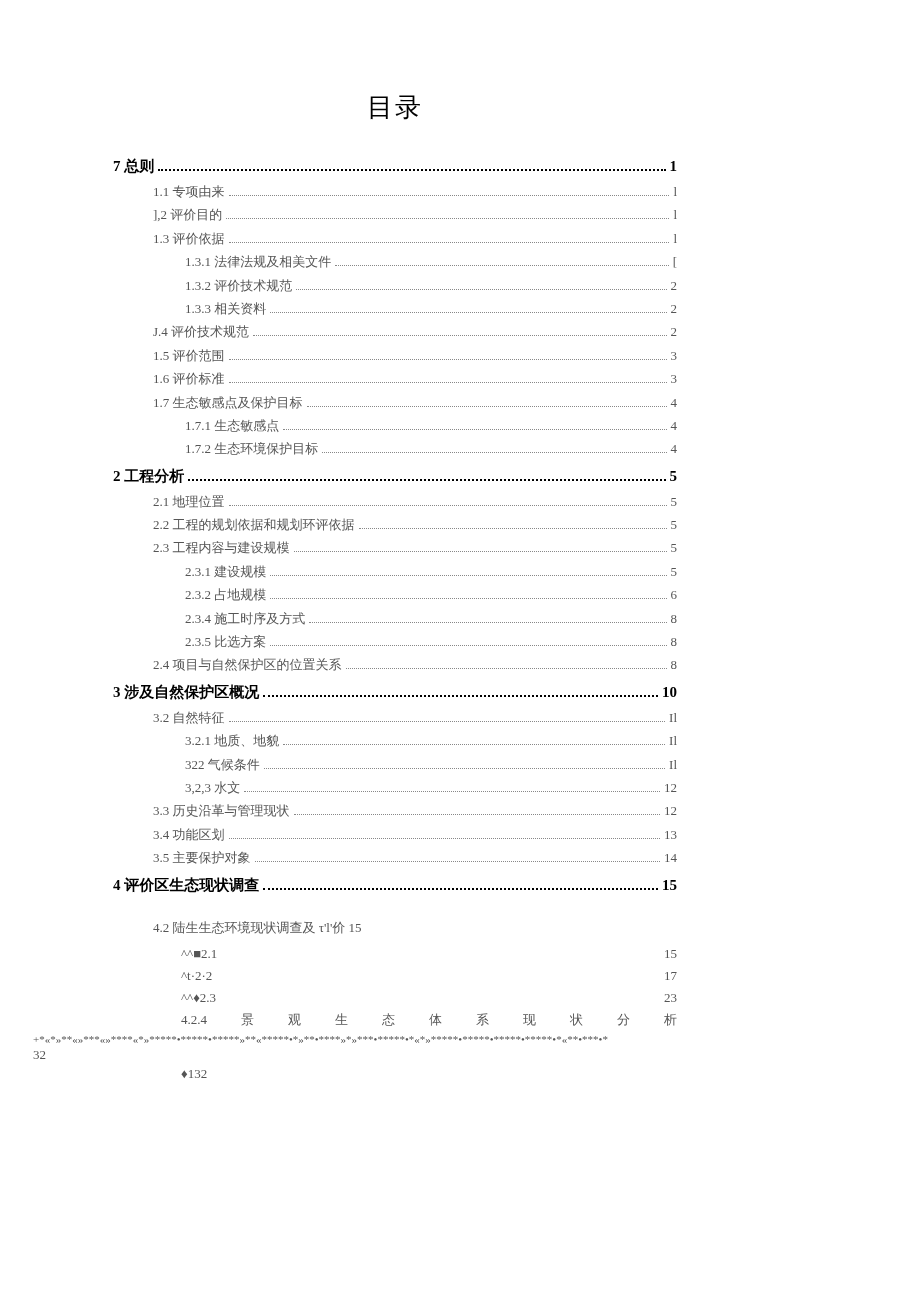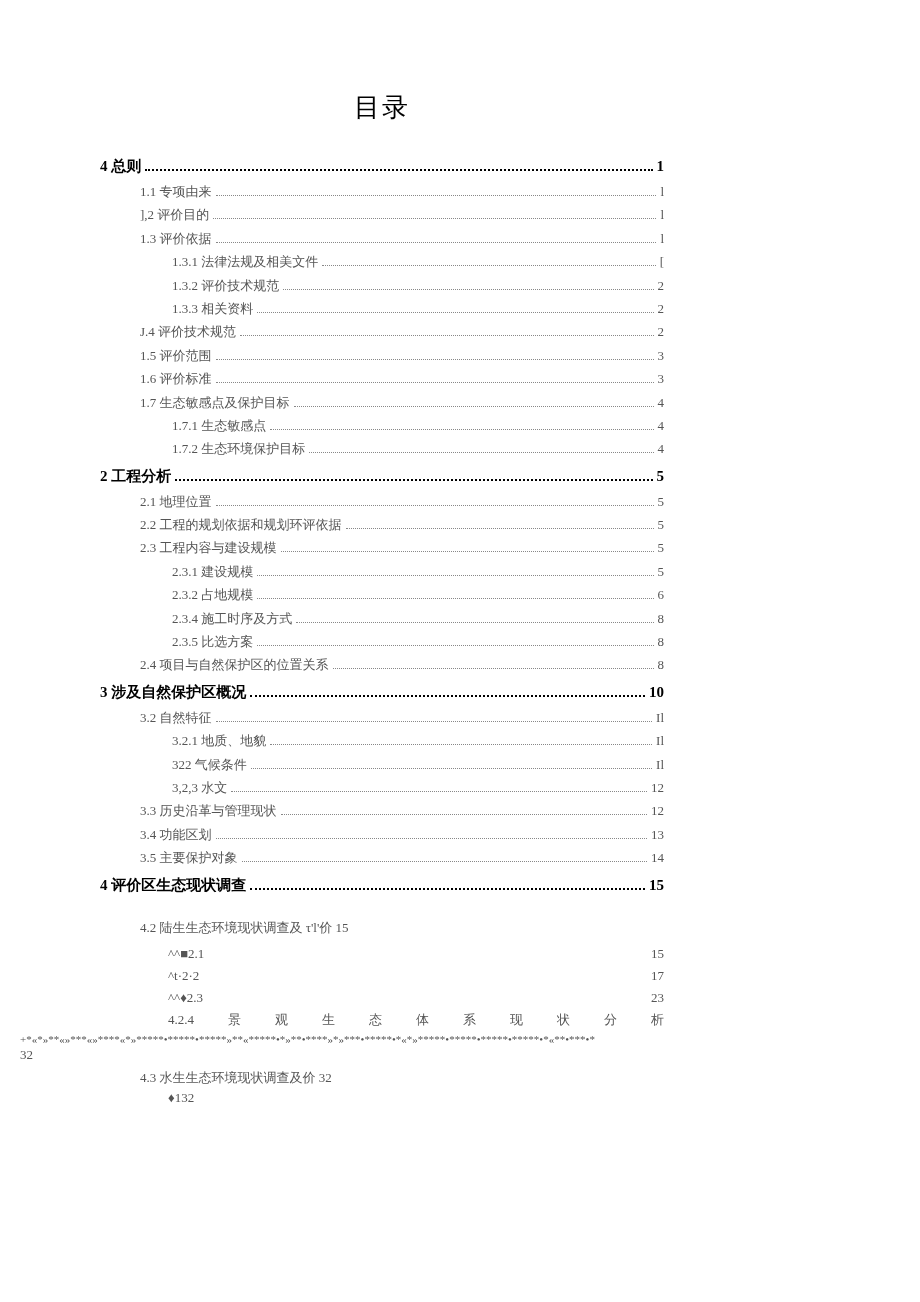--- a/index.html
+++ b/index.html
@@ -8,20 +8,21 @@
     background: #fff;
     font-family: "SimSun", "宋体", serif;
     color: #000;
   }
   .page {
     width: 764px;
     min-height: 1302px;
     box-sizing: border-box;
     padding: 90px 100px 60px 100px;
     background: #fff;
+    margin-left: 13px;
   }
   .title {
     text-align: center;
     font-size: 26px;
     font-weight: normal;
     margin-bottom: 28px;
     letter-spacing: 2px;
   }
   .toc-line {
     display: flex;
@@ -103,21 +104,21 @@
 </style>
 </head>
 <body>
 
 <div class="page">
 
   <div class="title">目录</div>
 
   <div id="toc-container">
       <div class="toc-line lvl1">
-        <span class="toc-label">4 总则</span>
+        <span class="toc-label">7 总则</span>
         <span class="toc-dots"></span>
         <span class="toc-page">1</span>
       </div>
       <div class="toc-line lvl2">
         <span class="toc-label">1.1 专项由来</span>
         <span class="toc-dots"></span>
         <span class="toc-page">l</span>
       </div>
       <div class="toc-line lvl2">
         <span class="toc-label">],2 评价目的</span>
@@ -296,21 +297,20 @@
         <span>系</span>
         <span>现</span>
         <span>状</span>
         <span>分</span>
         <span>析</span>
       </div>
 
     <div class="garble">+*«*»**«»***«»****«*»*****•*****•*****»**«*****•*»**•****»*»***•*****•*«*»*****•*****•*****•*****•*«**•***•*</div>
     <div class="n32">32</div>
 
-    <div class="sec43head">4.3    水生生态环境现状调查及价 32</div>
     <div class="sub-row2">
       <span class="l">♦1</span>
       <span class="sp"></span>
       <span class="p">32</span>
     </div>
   </div>
 
 </div>
 
 </body></html>

